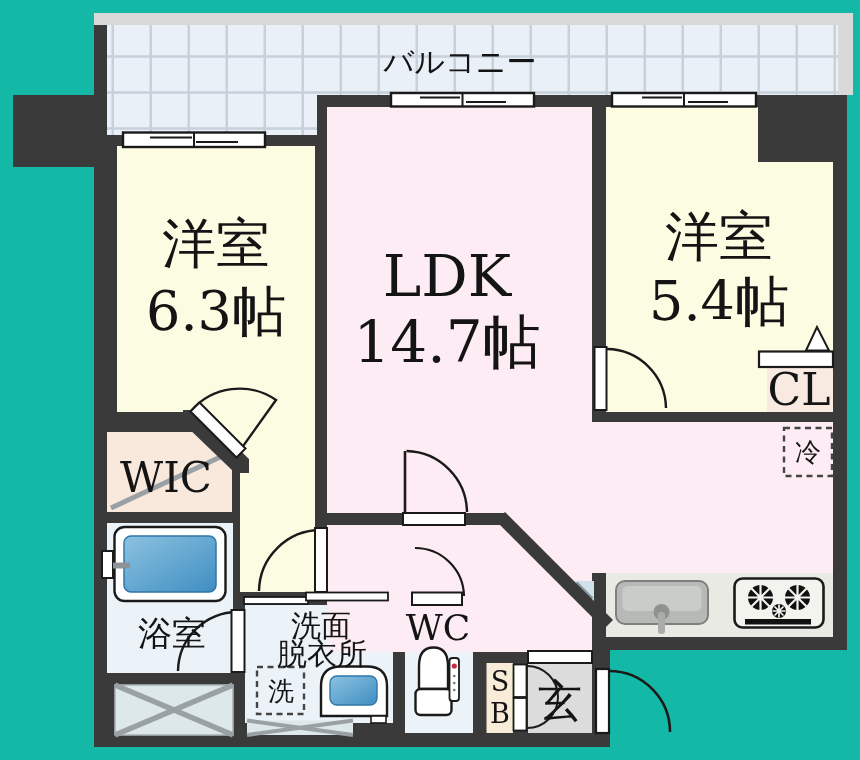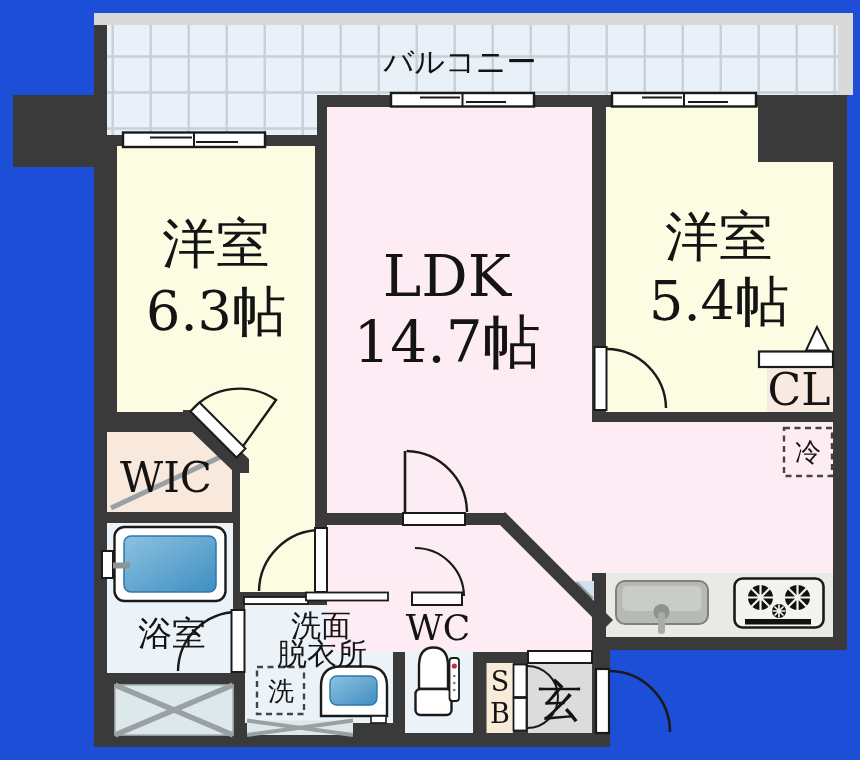--- a/index.html
+++ b/index.html
@@ -1,16 +1,16 @@
 <!DOCTYPE html>
 <html><head>
 <meta charset="utf-8">
 <style>
   html,body{margin:0;padding:0;background:#ffffff;}
-  .stage{position:relative;width:860px;height:760px;background:#1d4ed8;overflow:hidden;
+  .stage{position:relative;width:860px;height:760px;background:#14b8a6;overflow:hidden;
          font-family:"DejaVu Serif","Liberation Serif",serif;}
   svg{position:absolute;left:0;top:0;}
   text{fill:#141414;font-family:"DejaVu Serif","Liberation Serif",serif;}
   .lbl-big{font-size:54px;}
   .lbl-ldk{font-size:58px;}
   .lbl-mid{font-size:34px;}
   .lbl-wic{font-size:42px;}
   .lbl-cl{font-size:44px;}
   .lbl-wc{font-size:36px;}
   .lbl-wash{font-size:30px;}

